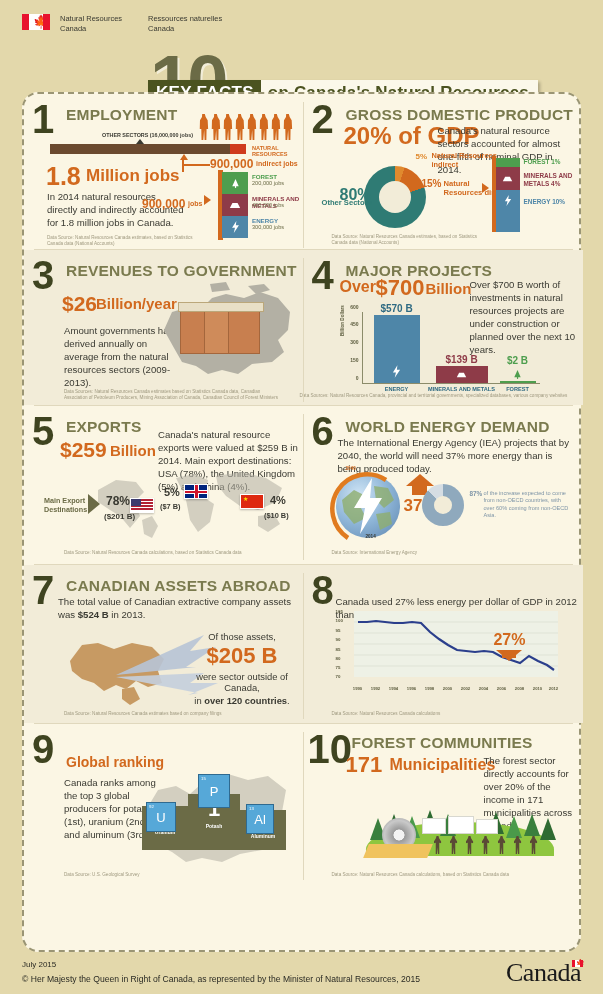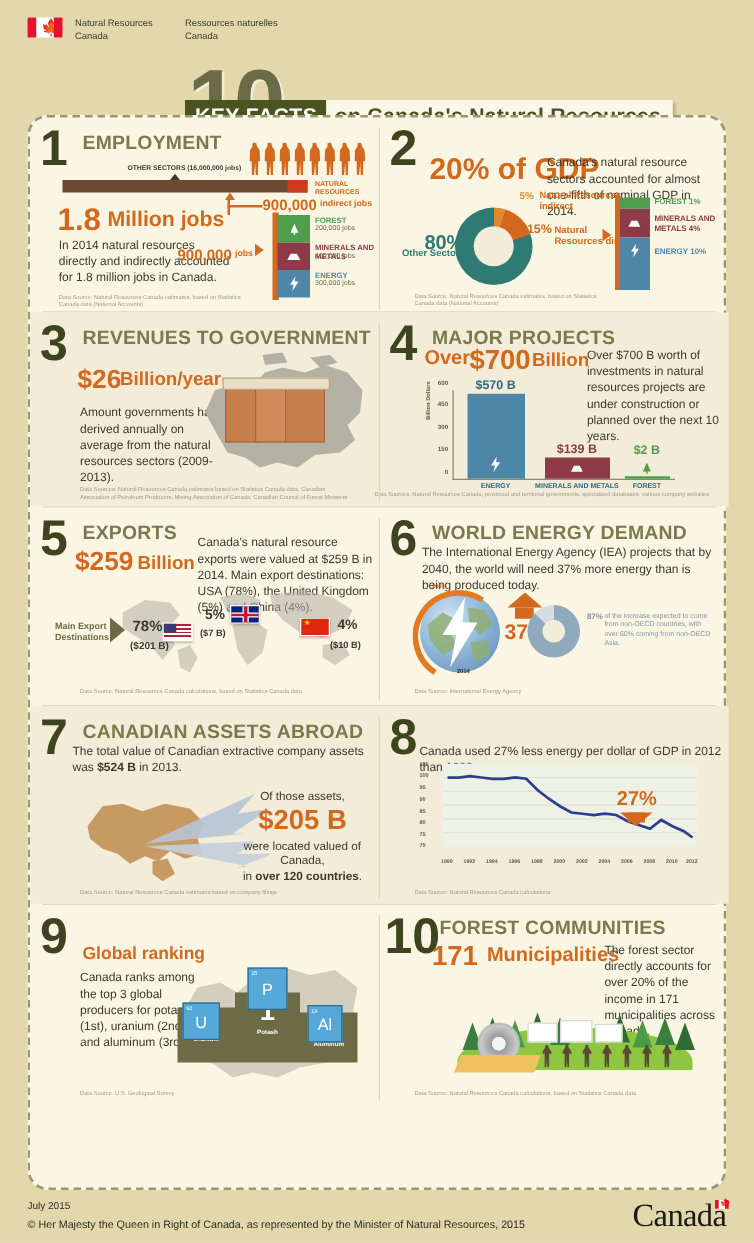--- a/index.html
+++ b/index.html
@@ -230,20 +230,21 @@
         <div class="legend-t" style="left:228px;top:101px;color:#8e3b48;">MINERALS AND METALS</div>
         <div class="legend-s" style="left:228px;top:108px;">400,000 jobs</div>
         <div class="legend-t" style="left:228px;top:123px;color:#4e86a8;">ENERGY</div>
         <div class="legend-s" style="left:228px;top:130px;">300,000 jobs</div>
 
         <div class="src" style="left:23px;top:141px;width:160px;">Data Source: Natural Resources Canada estimates, based on Statistics Canada data (National Accounts)</div>
       </div>
 
       <div class="cell">
         <div class="num">2</div>
+        <div class="head">GROSS DOMESTIC PRODUCT</div>
         <div class="bignum" style="left:40px;top:28px;font-size:24px;">20% of GDP</div>
         <div class="body-txt" style="left:134px;top:30px;width:140px;">Canada's natural resource sectors accounted for almost one-fifth of nominal GDP in 2014.</div>
 
         <div class="donut2"></div>
         <div class="lbl" style="left:112px;top:58px;font-size:8px;color:#e08a2e;">5%</div>
         <div class="lbl" style="left:128px;top:58px;font-size:7.4px;color:#d2691e;width:70px;line-height:8.5px;">Natural Resources indirect</div>
         <div class="lbl" style="left:118px;top:84px;font-size:10px;color:#d2691e;">15%</div>
         <div class="lbl" style="left:140px;top:85px;font-size:7.6px;color:#d2691e;width:66px;line-height:9px;">Natural Resources direct</div>
         <div class="lbl" style="left:36px;top:92px;font-size:16px;color:#2f7b74;">80%</div>
         <div class="lbl" style="left:18px;top:104px;font-size:7.6px;color:#2f7b74;">Other Sectors</div>
@@ -440,21 +441,21 @@
           <path d="M58 52 L70 50 L76 62 L66 68 L58 62 Z" fill="#c79a63"></path>
         </svg>
         <svg style="position:absolute;left:84px;top:60px;" width="120" height="80" viewBox="0 0 120 80">
           <path d="M8 50 L96 10 L82 26 L108 22 L78 42 L88 42 Z" fill="#b7c4d6" opacity=".9"></path>
           <path d="M8 52 L96 48 L82 58 L110 58 L80 70 L90 68 Z" fill="#c4cfdd" opacity=".9"></path>
         </svg>
 
         <div style="position:absolute;left:158px;top:66px;text-align:center;width:120px;">
           <div style="font-size:9.4px;color:#3a3a32;">Of those assets,</div>
           <div class="bignum" style="position:static;font-size:22px;margin-top:1px;">$205 B</div>
-          <div style="font-size:9.4px;color:#3a3a32;margin-top:2px;">were located valued of Canada,</div>
+          <div style="font-size:9.4px;color:#3a3a32;margin-top:2px;">were sector outside of Canada,</div>
           <div style="font-size:9.4px;color:#3a3a32;margin-top:2px;">
             <span>in </span><b>over 120 countries</b><span>.</span>
           </div>
         </div>
 
         <div class="src" style="left:40px;top:146px;width:200px;">Data Source: Natural Resources Canada estimates based on company filings</div>
       </div>
 
       <div class="cell">
         <div class="num">8</div>

